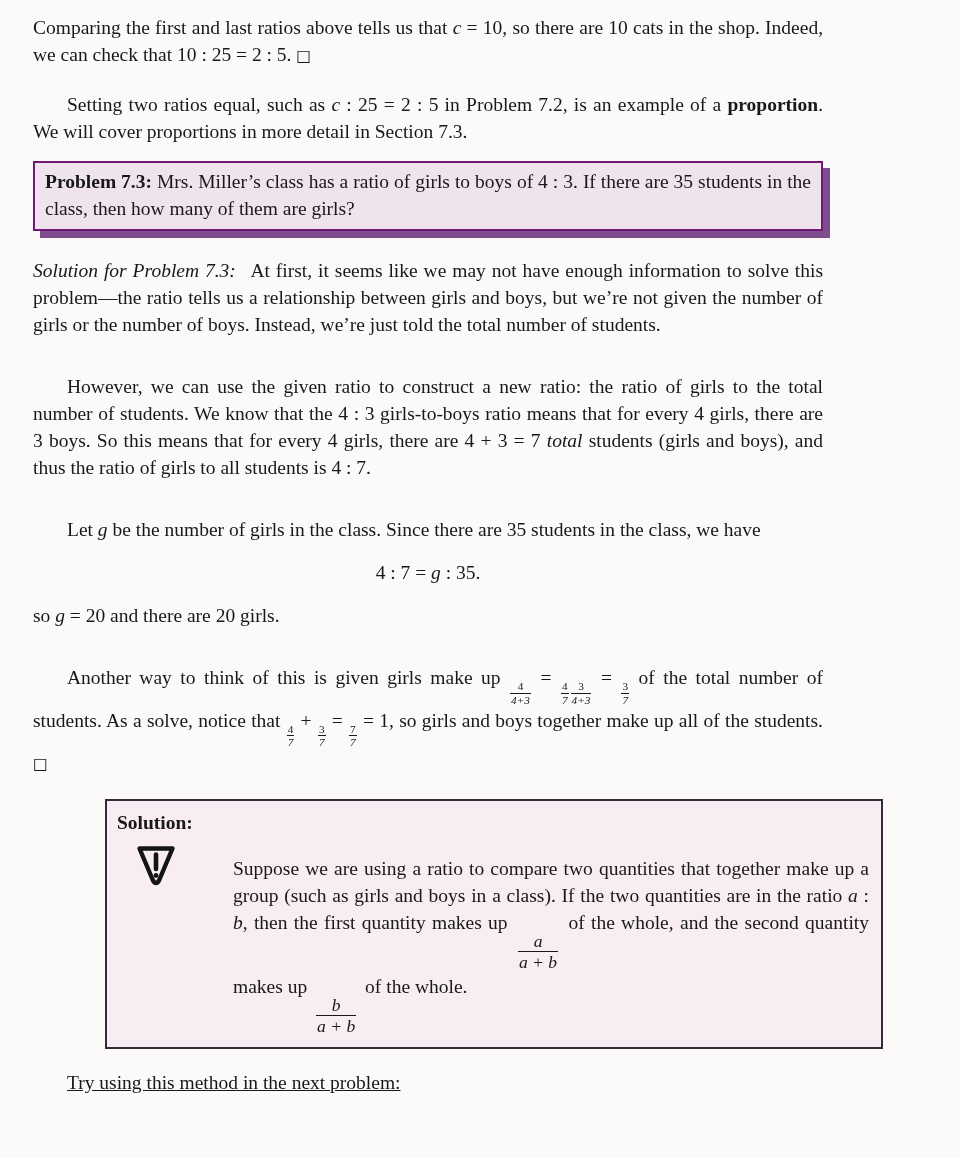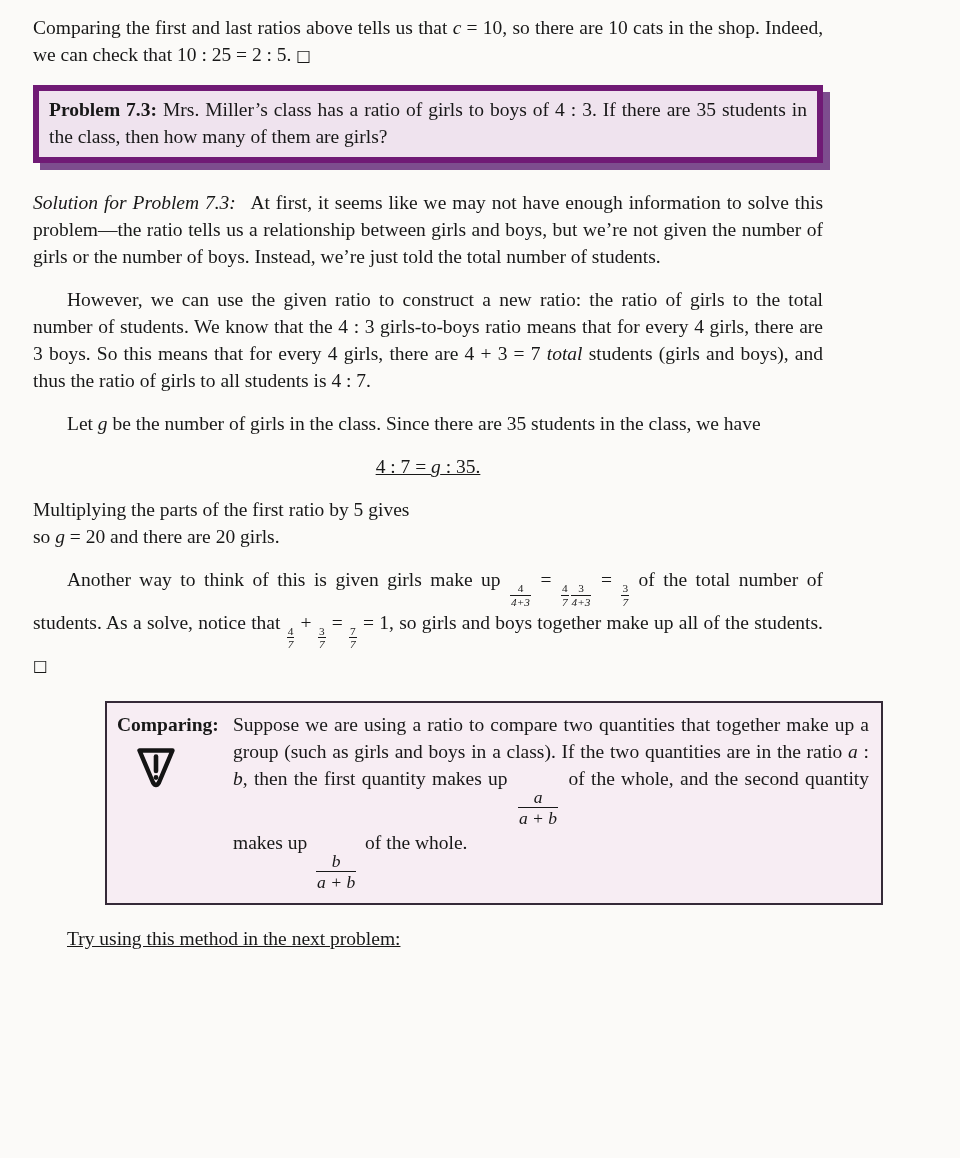--- a/index.html
+++ b/index.html
@@ -15,37 +15,36 @@
     width: 848px; height: 1158px;
     padding: 14px 25px 0 33px;
   }
   .para {
     margin: 0;
     font-size: 19.5px;
     line-height: 27px;
     text-align: justify;
   }
   .indent { text-indent: 34px; }
-  .mt18 { margin-top: 16px; }
+  .mt18 { margin-top: 35px; }
   .mt20 { margin-top: 20px; text-decoration: underline; }
   .mt22 { margin-top: 22px; }
   .it { font-style: italic; }
   .bd { font-weight: bold; }
   .qed { font-family: "DejaVu Sans", sans-serif; font-size: 0.82em; }
   .eq {
     text-align: center;
     font-size: 19.5px;
     line-height: 27px;
     margin: 16px 0;
-    text-decoration: underline;
   }
   .problem-box {
     margin-top: 16px;
     background: #efe3ee;
-    border: 6px solid #701a75;
+    border: 2px solid #701a75;
     box-shadow: 7px 7px 0 #7d4d8e;
     padding: 5px 10px 7px;
     font-size: 19.5px;
     line-height: 27px;
     text-align: justify;
   }
   .important-box {
     margin: 22px 0 0 72px;
     width: 778px;
     box-sizing: border-box;
@@ -56,20 +55,21 @@
     gap: 10px;
   }
   .imp-left { flex: 0 0 106px; width: 106px; }
   .imp-label { font-weight: bold; font-size: 19.5px; line-height: 27px; }
   .imp-icon { margin: 7px 0 0 16px; display: block; }
   .imp-body {
     flex: 1;
     font-size: 19.5px;
     line-height: 27px;
     text-align: justify;
+    margin-top: 46px;
   }
   .frac {
     display: inline-flex;
     flex-direction: column;
     align-items: center;
     font-size: 0.58em;
     line-height: 1.12;
     vertical-align: -0.55em;
     margin: 0 1px;
     text-indent: 0;
@@ -83,32 +83,32 @@
   }
   .frac-it .num, .frac-it .den { font-style: italic; }
 </style>
 </head>
 <body>
 
 <div class="page">
 
   <p class="para"><span>Comparing the first and last ratios above tells us that </span><span class="it">c</span><span> = 10, so there are 10 cats in the shop. Indeed, we can check that 10 : 25 = 2 : 5. </span><span class="qed">□</span></p>
 
+  <p class="para indent mt22"><span>Setting two ratios equal, such as </span><span class="it">c</span><span> : 25 = 2 : 5 in Problem 7.2, is an example of a </span><span class="bd">proportion</span><span>. We will cover proportions in more detail in Section 7.3.</span></p>
 
   <div class="problem-box"><span class="bd">Problem 7.3:</span><span> Mrs. Miller’s class has a ratio of girls to boys of 4 : 3. If there are 35 students in the class, then how many of them are girls?</span></div>
 
   <p class="para mt22" style="margin-top:26px"><span class="it">Solution for Problem 7.3:</span><span>  At first, it seems like we may not have enough information to solve this problem—the ratio tells us a relationship between girls and boys, but we’re not given the number of girls or the number of boys. Instead, we’re just told the total number of students.</span></p>
 
   <p class="para indent mt18"><span>However, we can use the given ratio to construct a new ratio: the ratio of girls to the total number of students.  We know that the 4 : 3 girls-to-boys ratio means that for every 4 girls, there are 3 boys. So this means that for every 4 girls, there are 4 + 3 = 7 </span><span class="it">total</span><span> students (girls and boys), and thus the ratio of girls to all students is 4 : 7.</span></p>
 
   <p class="para indent mt18"><span>Let </span><span class="it">g</span><span> be the number of girls in the class. Since there are 35 students in the class, we have</span></p>
 
   <div class="eq"><span>4 : 7 = </span><span class="it">g</span><span> : 35.</span></div>
 
-  <p class="para"><span>Multiplying the parts of the first ratio by 5 gives</span></p>
 
 
   <p class="para"><span>so </span><span class="it">g</span><span> = 20 and there are 20 girls.</span></p>
 
   <p class="para indent mt18"><span>Another way to think of this is given girls make up </span><span class="frac">
         <span class="num">4</span>
         <span class="den">4+3</span>
       </span><span> = </span><span class="frac">
         <span class="num">4</span>
         <span class="den">7</span>
@@ -124,21 +124,21 @@
       </span><span> + </span><span class="frac">
         <span class="num">3</span>
         <span class="den">7</span>
       </span><span> = </span><span class="frac">
         <span class="num">7</span>
         <span class="den">7</span>
       </span><span> = 1, so girls and boys together make up all of the students. </span><span class="qed">□</span></p>
 
   <div class="important-box">
     <div class="imp-left">
-      <div class="imp-label">Comparing:</div>
+      <div class="imp-label">Solution:</div>
       <svg class="imp-icon" width="46" height="44" viewBox="0 0 46 44">
         <path d="M6.5 5.5 H39.5 L26 37.5 Q23 42.5 20 37.5 Z" fill="none" stroke="#141414" stroke-width="4.4" stroke-linejoin="round"></path>
         <line x1="23" y1="11.5" x2="23" y2="26" stroke="#141414" stroke-width="4.6" stroke-linecap="round"></line>
         <circle cx="23" cy="32.5" r="2.4" fill="#141414"></circle>
       </svg>
     </div>
     <div class="imp-body"><span>Suppose we are using a ratio to compare two quantities that together make up a group (such as girls and boys in a class). If the two quantities are in the ratio </span><span class="it">a</span><span> : </span><span class="it">b</span><span>, then the first quantity makes up </span><span class="frac frac-big frac-it">
           <span class="num">a</span>
           <span class="den">a + b</span>
         </span><span> of the whole, and the second quantity makes up </span><span class="frac frac-big frac-it">

